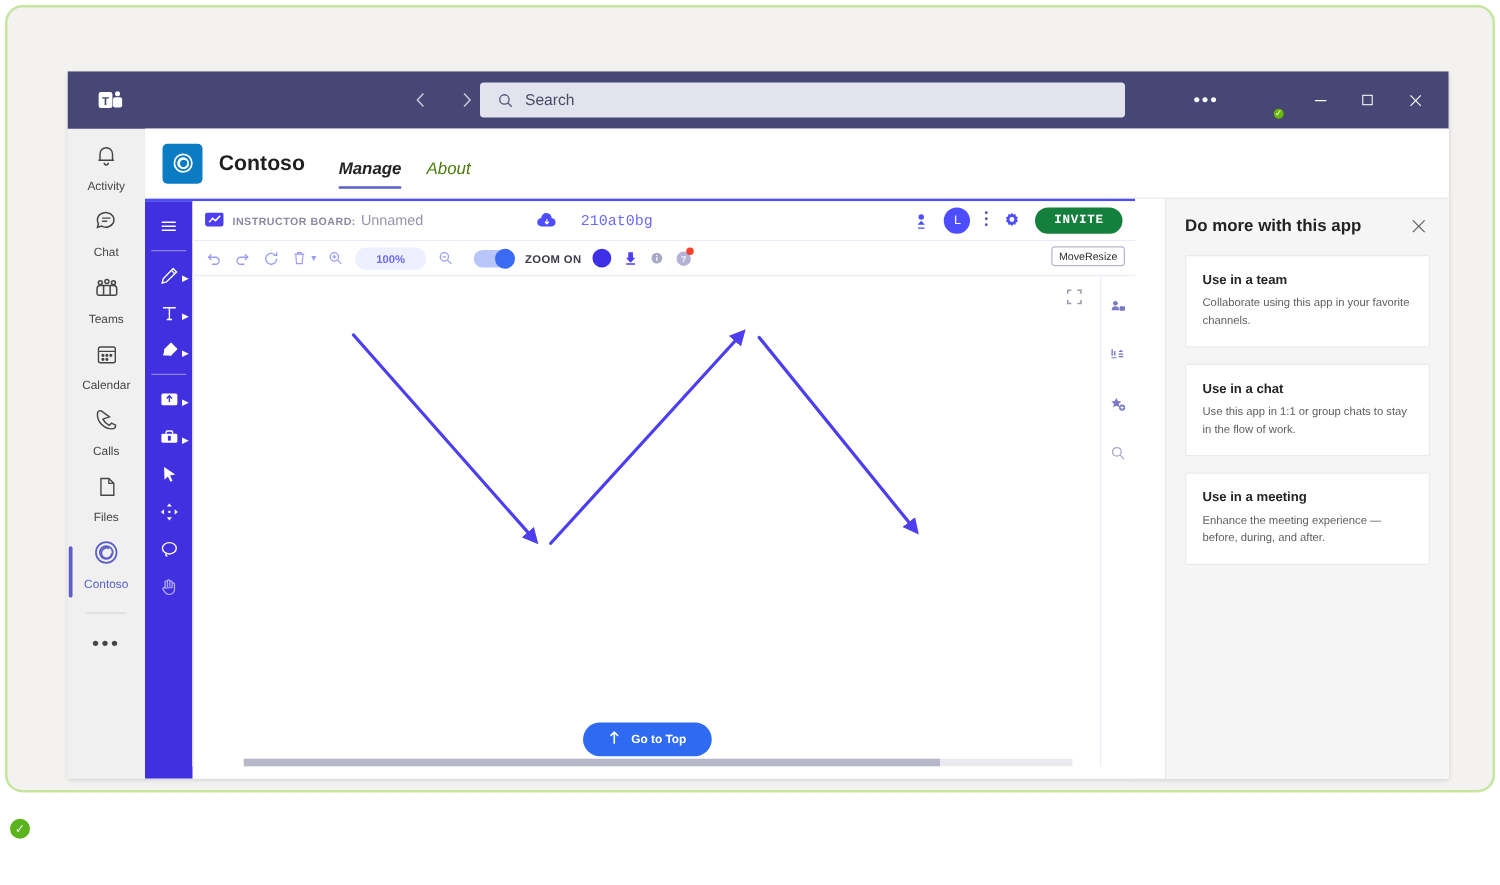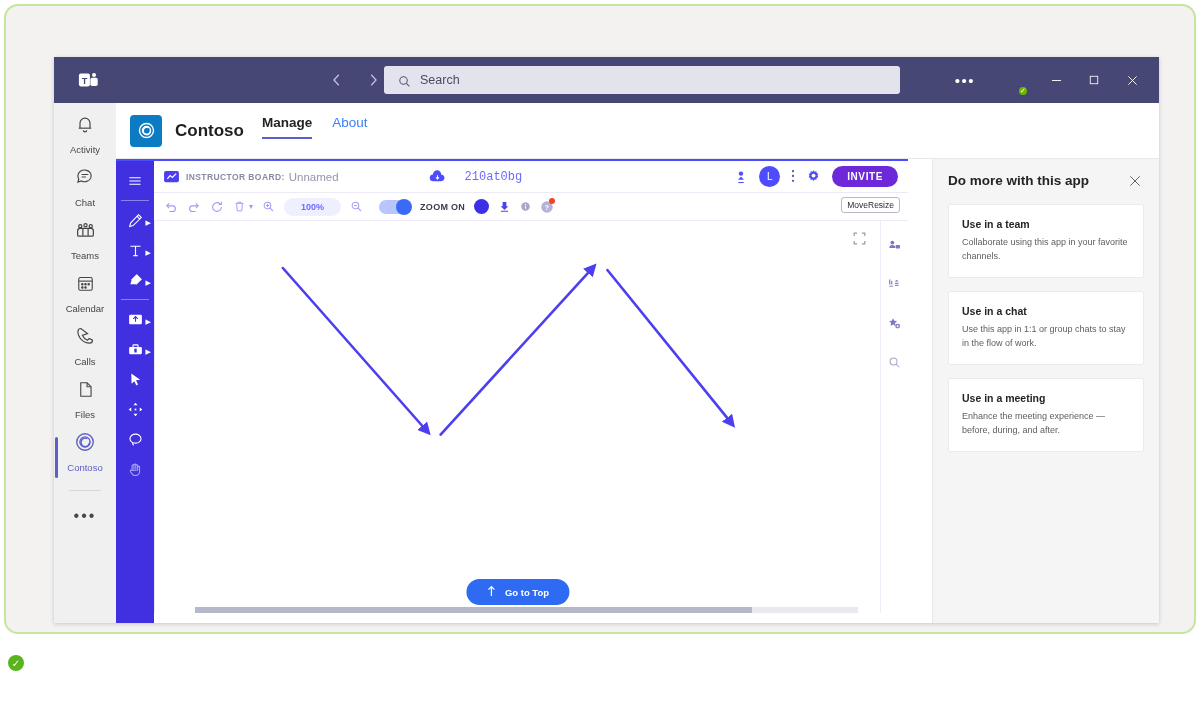--- a/index.html
+++ b/index.html
@@ -133,23 +133,23 @@
     padding-left: 14px;
     border-bottom: 1px solid #e8e8e8;
     background: #fff;
   }
   .app-icon {
     width: 32px; height: 32px; border-radius: 4px;
     background: #0b7cc4; flex: none;
     display: flex; align-items: center; justify-content: center;
   }
   .app-title { font-size: 17px; font-weight: bold; color: #201f1e; margin-left: 13px; }
-  .app-tabs { display: flex; align-items: center; height: 56px; margin-left: 18px; gap: 20px; }
+  .app-tabs { display: flex; align-items: flex-end; height: 56px; margin-left: 27px; gap: 20px; font-style: italic; }
   .app-tab {
-    font-size: 13.5px; color: #3b82f6; cursor: pointer;
+    font-size: 13.5px; color: #4d7c0f; cursor: pointer;
     padding-bottom: 17px; position: relative;
   }
   .app-tab.active { color: #252423; font-weight: bold; }
   .app-tab.active::after {
     content: ""; position: absolute; left: 0; right: 0; bottom: 8px;
     height: 2px; background: #5b5fc7;
   }
 
   
   .panes { display: flex; height: 464px; gap: 24px; }
@@ -190,23 +190,23 @@
   .bh-code { font-size: 12px; color: #6c6aff; margin-left: 19px; font-family: "Liberation Mono", monospace; }
   .bh-right { margin-left: auto; display: flex; align-items: center; gap: 11px; padding-right: 10px; }
   .bh-avatar {
     width: 21px; height: 21px; border-radius: 50%;
     background: #4d4dff; color: #fff;
     font-size: 10px; display: flex; align-items: center; justify-content: center;
     cursor: pointer;
   }
   .bh-dots { color: #5a59a8; font-size: 11px; cursor: pointer; line-height: 1; }
   .invite-btn {
-    background: #6d28d9; color: #fff;
+    background: #15803d; color: #fff;
     font-size: 10px; font-weight: bold; letter-spacing: 0.6px;
-    border-radius: 13px; padding: 5px 15px; cursor: pointer;
+    border-radius: 13px; padding: 5px 15px; cursor: pointer; font-family: Liberation Mono, monospace;
   }
 
   
   .board-toolbar {
     position: absolute; left: 38px; top: 32px; right: 0;
     height: 28px; background: #fff;
     display: flex; align-items: center;
     gap: 9px; padding-left: 10px;
     border-bottom: 1px solid #eceaf7;
   }

